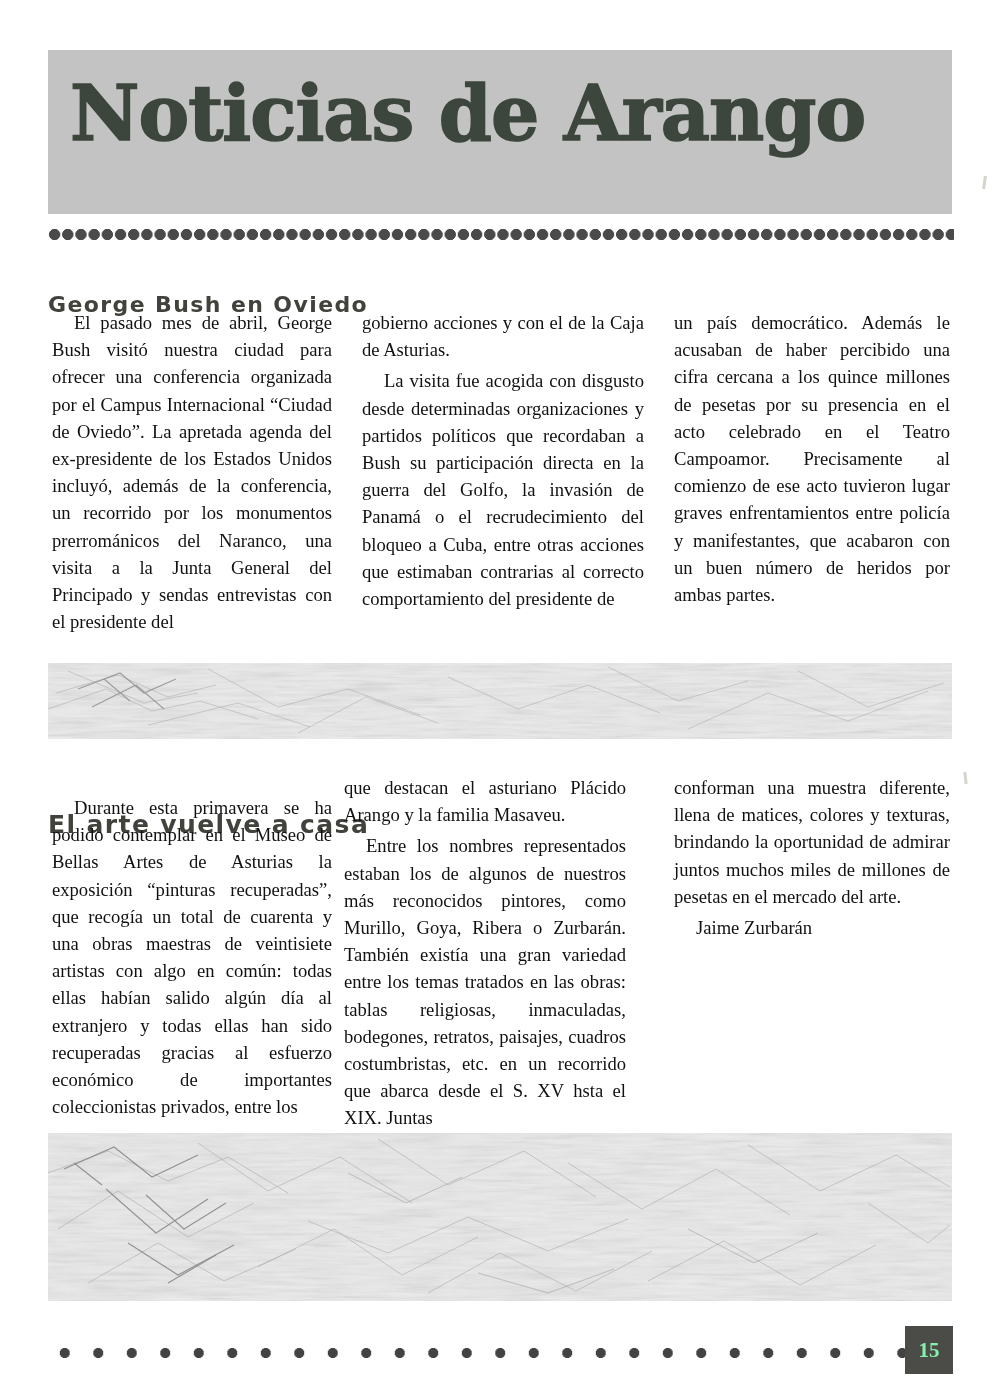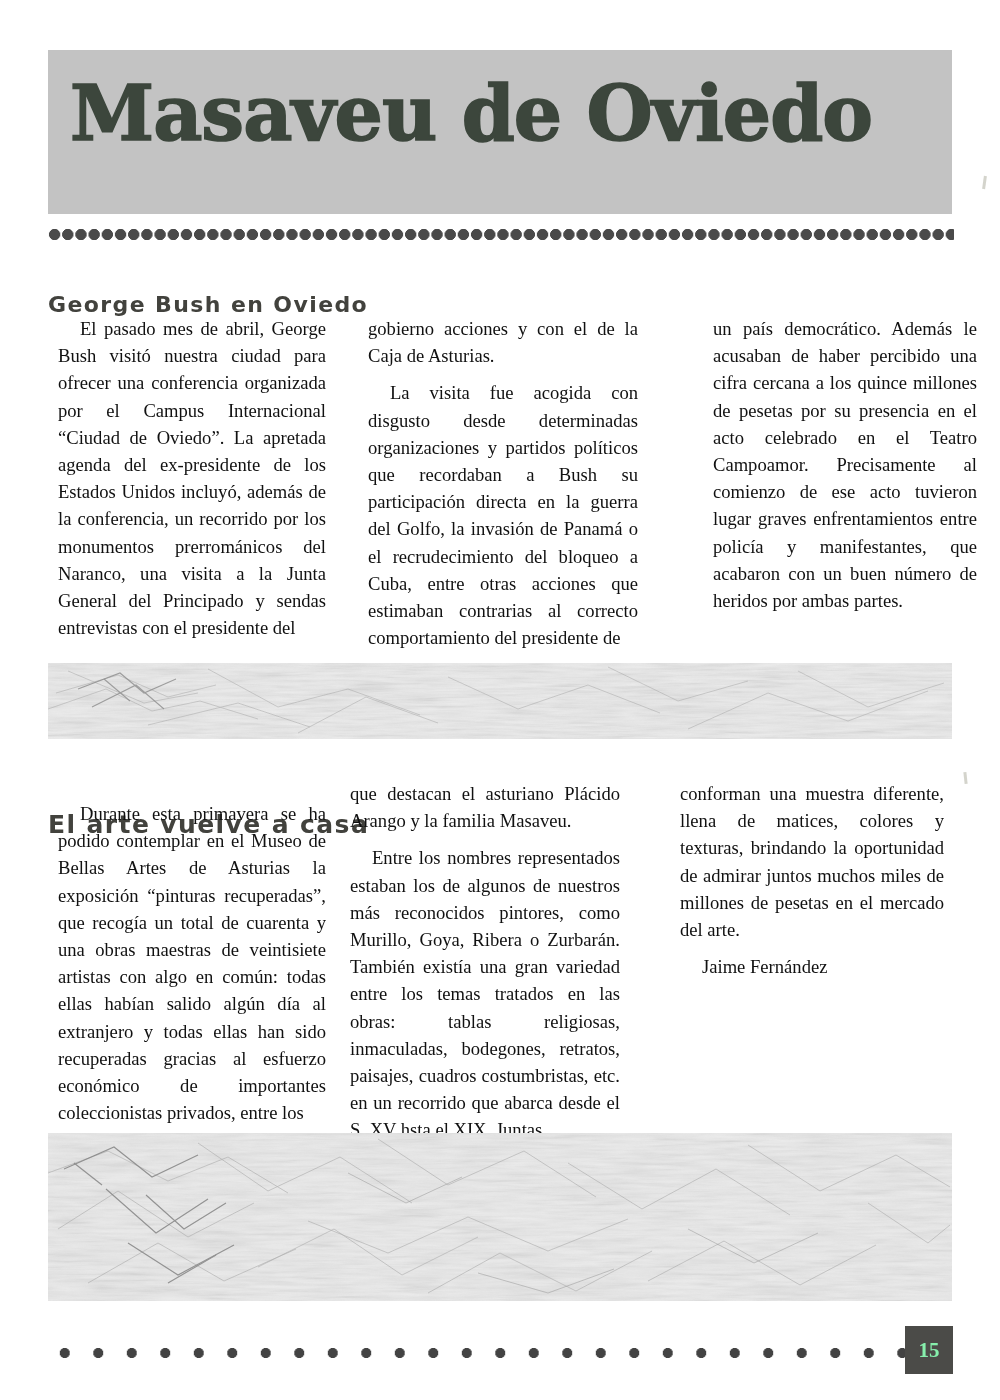--- a/index.html
+++ b/index.html
@@ -86,29 +86,29 @@
     position: absolute;
     font-family: "Liberation Serif", serif;
     font-size: 18.6px;
     line-height: 27.2px;
     color: #111111;
     text-align: justify;
     text-justify: inter-word;
     hyphens: none;
   }
   .col p {
-    margin: 10px;
+    margin: 4px;
     text-indent: 22px;
   }
   .col p.no-indent { text-indent: 0; }
 
   
   .a1c1 { left: 48px;  top: 305px; width: 288px; }
   .a1c2 { left: 358px; top: 305px; width: 290px; }
-  .a1c3 { left: 703px; top: 305px; width: 284px; }
+  .a1c3 { left: 670px; top: 305px; width: 284px; }
 
   
   .a2c1 { left: 48px;  top: 790px; width: 288px; }
   .a2c2 { left: 340px; top: 770px; width: 290px; }
   .a2c3 { left: 670px; top: 770px; width: 284px; }
 
   
   .photo-strip {
     position: absolute;
     background-color: #e8e8e8;
@@ -143,21 +143,21 @@
   }
   .artifact-a { left: 983px; top: 176px; width: 3px; height: 13px; transform: rotate(8deg); }
   .artifact-b { left: 964px; top: 772px; width: 3px; height: 12px; transform: rotate(-6deg); }
 </style>
 </head>
 <body>
 
 <div class="page">
 
   <div class="masthead-band"></div>
-  <div class="masthead-title">Masaveu de Oviedo</div>
+  <div class="masthead-title">Noticias de Arango</div>
 
   <div class="dot-rule dot-rule-top"></div>
 
   <div class="section-heading heading-1">George Bush en Oviedo</div>
 
   <div class="col a1c1">
     <p>El pasado mes de abril, George Bush visitó nuestra ciudad para ofrecer una conferencia organizada por el Campus Internacional “Ciudad de Oviedo”. La apretada agenda del ex-presidente de los Estados Unidos incluyó, además de la conferencia, un recorrido por los monumentos prerrománicos del Naranco, una visita a la Junta General del Principado y sendas entrevistas con el presidente del</p>
   </div>
 
   <div class="col a1c2">
@@ -216,21 +216,21 @@
     <p>Durante esta primavera se ha podido contemplar en el Museo de Bellas Artes de Asturias la exposición “pinturas recuperadas”, que recogía un total de cuarenta y una obras maestras de veintisiete artistas con algo en común: todas ellas habían salido algún día al extranjero y todas ellas han sido recuperadas gracias al esfuerzo económico de importantes coleccionistas privados, entre los</p>
   </div>
 
   <div class="col a2c2">
     <p class="no-indent">que destacan el asturiano Plácido Arango y la familia Masaveu.</p>
     <p>Entre los nombres representados estaban los de algunos de nuestros más reconocidos pintores, como Murillo, Goya, Ribera o Zurbarán. También existía una gran variedad entre los temas tratados en las obras: tablas religiosas, inmaculadas, bodegones, retratos, paisajes, cuadros costumbristas, etc. en un recorrido que abarca desde el S. XV hsta el XIX. Juntas</p>
   </div>
 
   <div class="col a2c3">
     <p class="no-indent">conforman una muestra diferente, llena de matices, colores y texturas, brindando la oportunidad de admirar juntos muchos miles de millones de pesetas en el mercado del arte.</p>
-    <p>Jaime Fernández</p>
+    <p>Jaime Zurbarán</p>
   </div>
 
   <div class="photo-strip photo-2">
     <svg viewBox="0 0 904 168" preserveAspectRatio="none" aria-hidden="true">
       <defs>
         <filter id="fib2" x="0" y="0" width="100%" height="100%">
           <feTurbulence type="fractalNoise" baseFrequency="0.02 0.3" numOctaves="4" seed="13" result="t"></feTurbulence>
           <feColorMatrix in="t" type="saturate" values="0"></feColorMatrix>
           <feComponentTransfer>
             <feFuncA type="linear" slope="0.5"></feFuncA>

